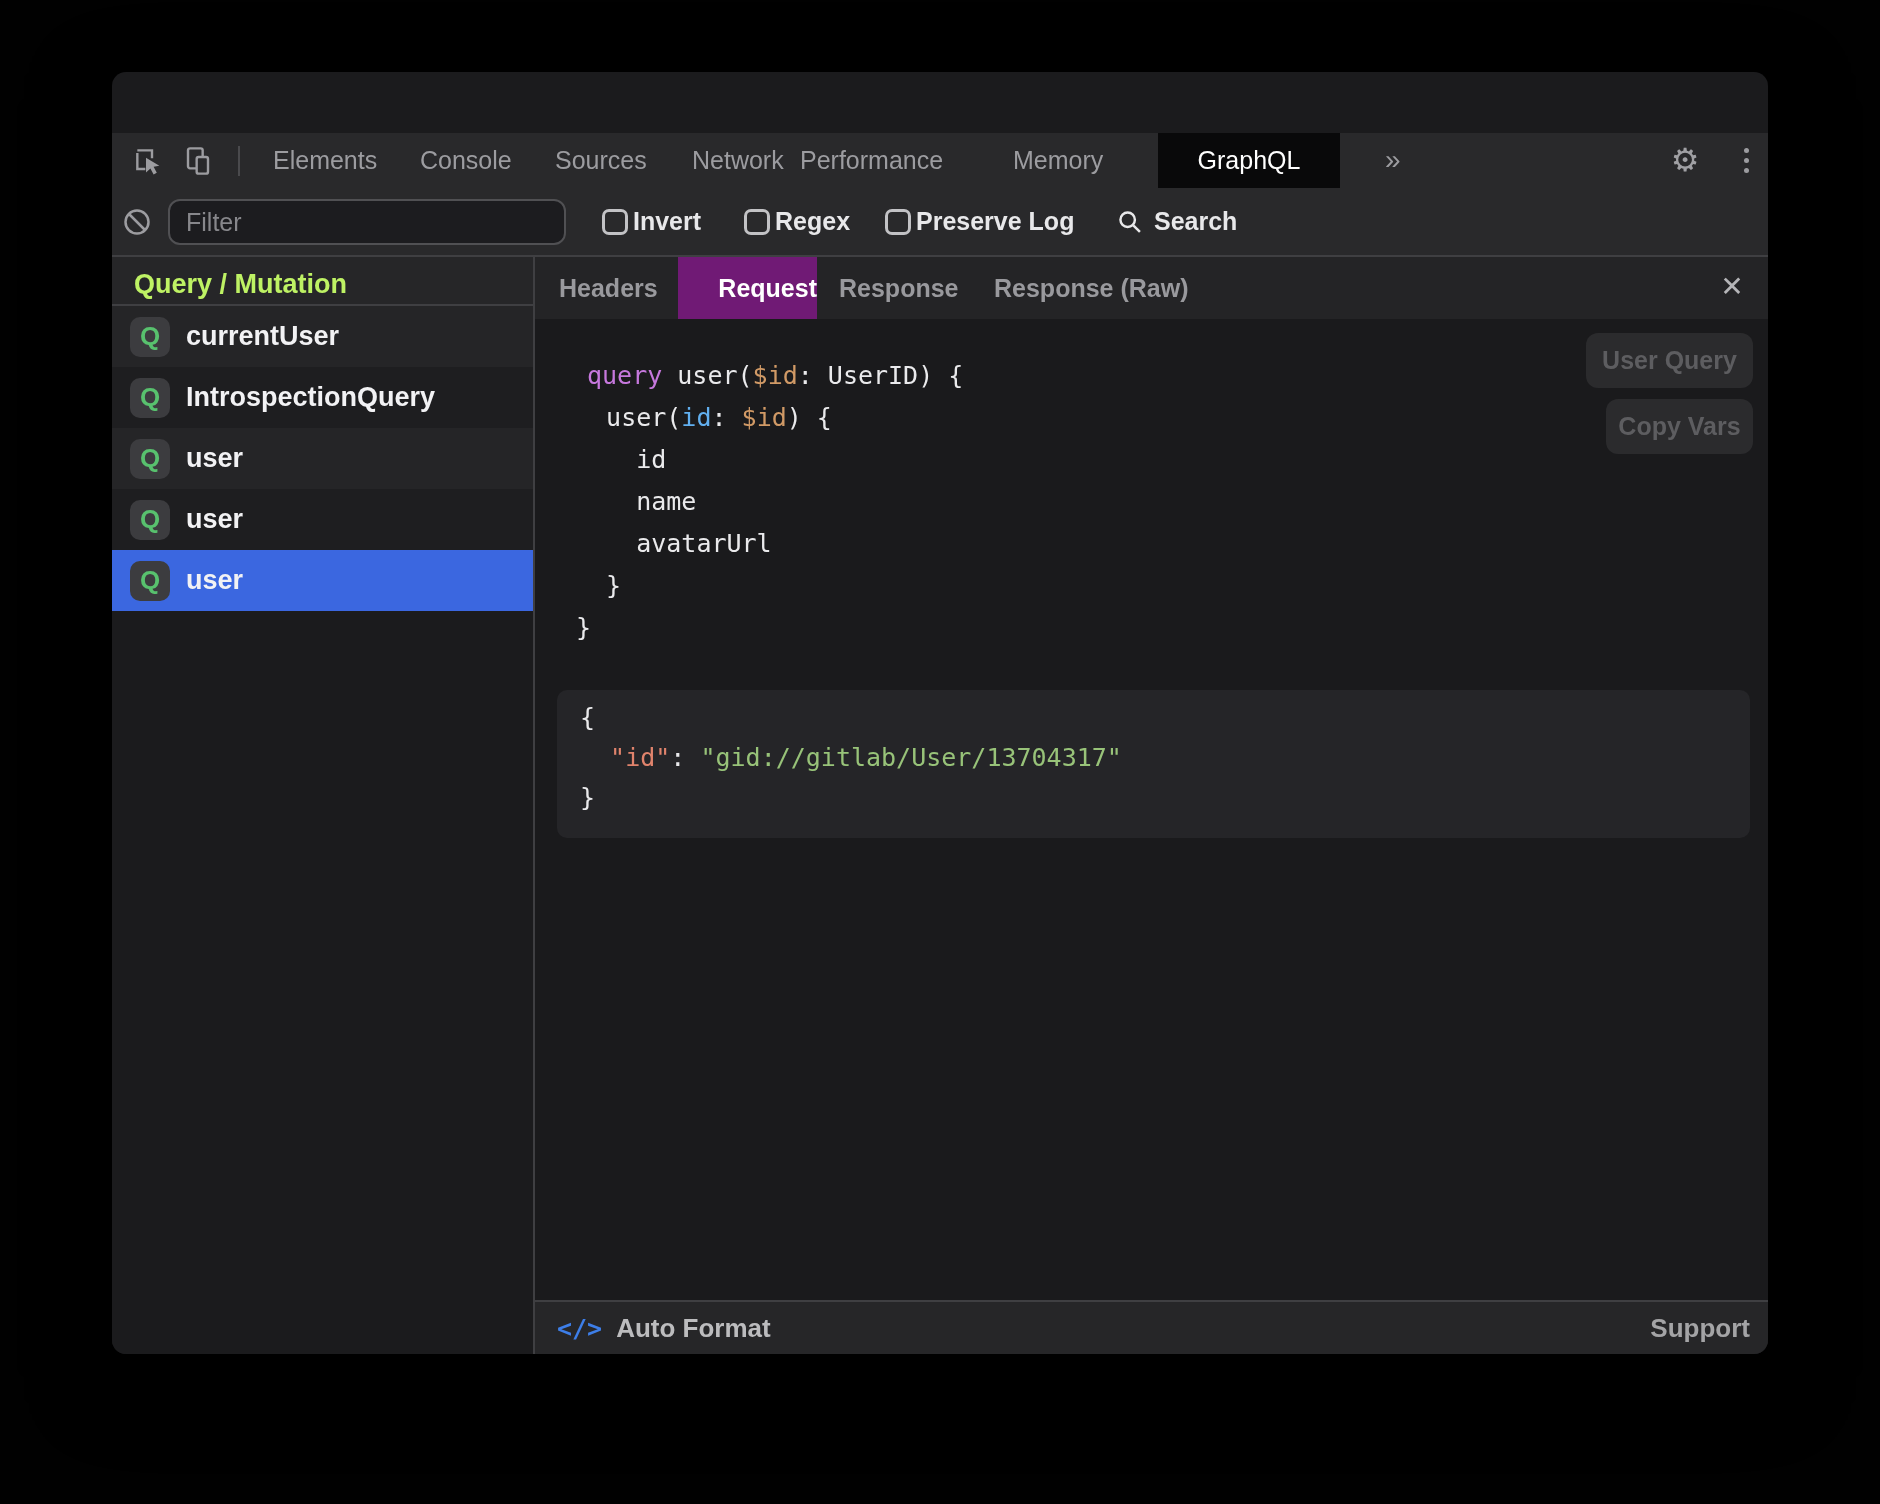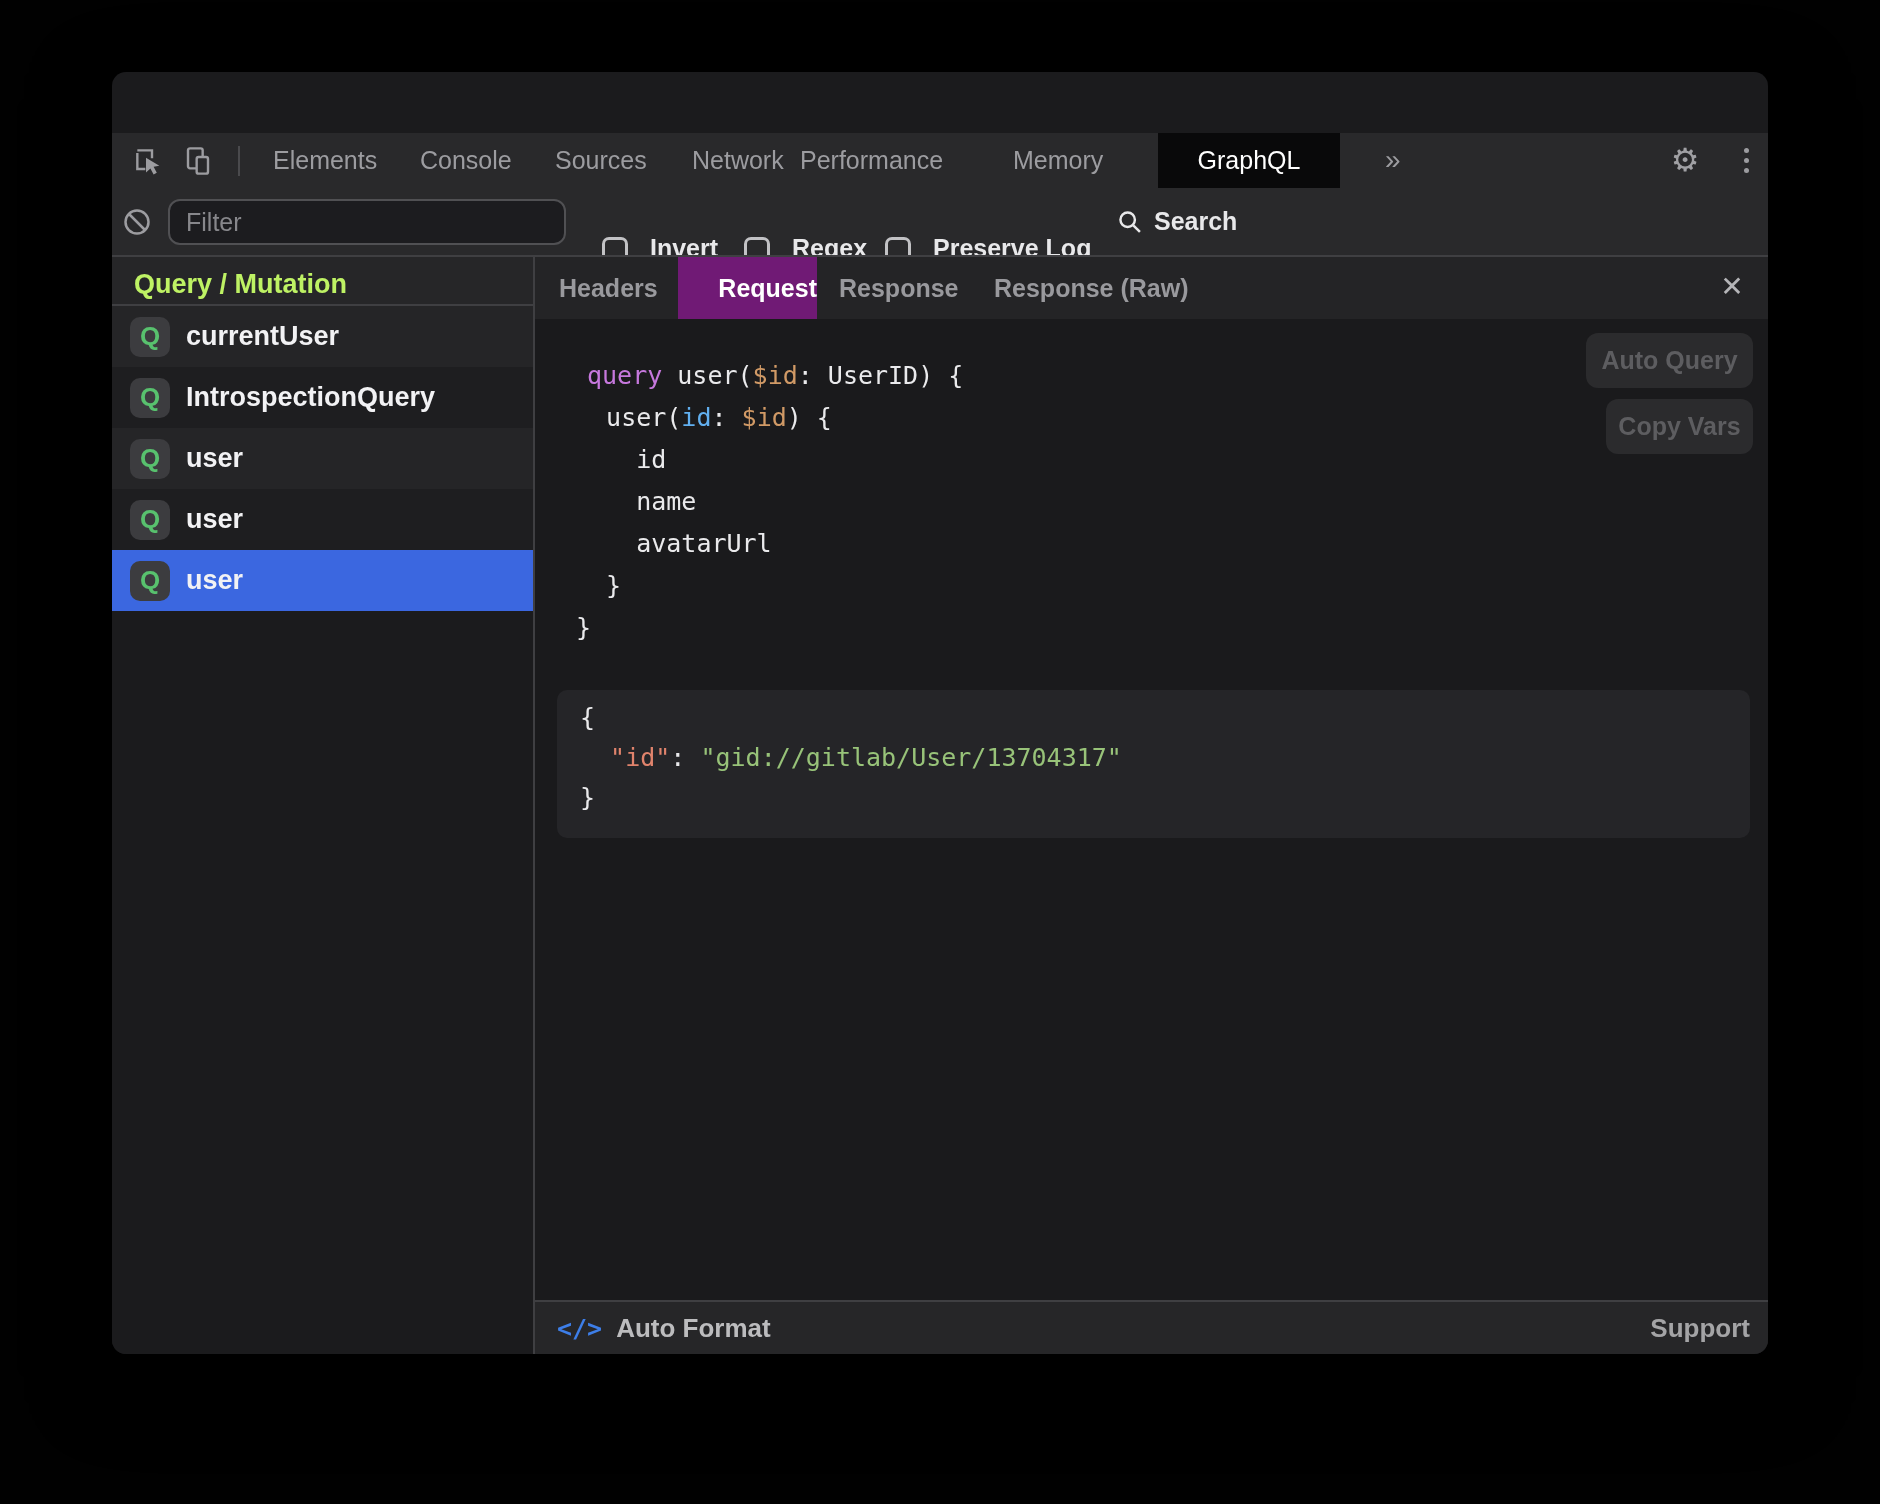--- a/index.html
+++ b/index.html
@@ -37,21 +37,21 @@
     align-items:center; justify-content:center; gap:5px; }
   .kebab-btn i { width:5px; height:5px; border-radius:50%; background:#9c9ca0; }
 
   
   .filterrow { position:absolute; left:0; top:116px; width:100%; height:67px; background:#29292b; }
   .block-btn { position:absolute; left:10px; top:19px; width:30px; height:30px; }
   .filter-input { position:absolute; left:56px; top:11px; width:398px; height:46px; border-radius:12px;
     background:#1c1c1f; border:2px solid #505053; color:#737373; font-size:25px; padding:0 16px;
     font-family:"Liberation Sans", sans-serif; outline:none; }
   .filter-input::placeholder { color:#87878b; }
-  .cb-group { position:absolute; top:8px; height:67px; display:flex; align-items:flex-end; gap:22px; }
+  .cb-group { position:absolute; top:0; height:67px; display:flex; align-items:center; gap:5px; }
   .cb-box { width:26px; height:26px; border:3px solid #c2c2c5; border-radius:7px; background:transparent; }
   .cb-label { color:#e8e8ea; font-size:25px; font-weight:700; }
   .search-group { position:absolute; left:1004px; top:0; height:67px; display:flex; align-items:center; gap:10px; }
 
   
   .top-divider { position:absolute; left:0; top:183px; width:100%; height:2px; background:#3f3f42; }
   .main { position:absolute; left:0; top:185px; width:100%; bottom:0; }
   .v-divider { position:absolute; left:421px; top:0; width:2px; bottom:0; background:#3f3f42; }
 
   
@@ -238,21 +238,21 @@
         <span class="p-tab" style="left:304px;">Response</span>
         <span class="p-tab" style="left:459px;">Response (Raw)</span>
         <span class="close-btn">
           <span>✕</span>
         </span>
       </div>
 
       <div class="panel-content">
         <pre class="code query-code"><div><span class="tok-kw">query </span><span class="tok-pl">user(</span><span class="tok-var">$id</span><span class="tok-pl">: UserID) {</span></div><div><span class="tok-pl">  user(</span><span class="tok-arg">id</span><span class="tok-pl">: </span><span class="tok-var">$id</span><span class="tok-pl">) {</span></div><div><span class="tok-pl">    id</span></div><div><span class="tok-pl">    name</span></div><div><span class="tok-pl">    avatarUrl</span></div><div><span class="tok-pl">  }</span></div><div><span class="tok-pl">}</span></div></pre>
 
-        <button class="copy-btn copy-query">Auto Query</button>
+        <button class="copy-btn copy-query">User Query</button>
         <button class="copy-btn copy-vars">Copy Vars</button>
 
         <div class="vars-box">
           <pre class="code vars-code"><div><span class="tok-pl">{</span></div><div><span class="tok-pl">  </span><span class="tok-key">"id"</span><span class="tok-pl">: </span><span class="tok-str">"gid://gitlab/User/13704317"</span></div><div><span class="tok-pl">}</span></div></pre>
         </div>
       </div>
 
       <div class="panel-footer">
         <span class="auto-format">
           <span class="af-icon">&lt;/&gt;</span>

